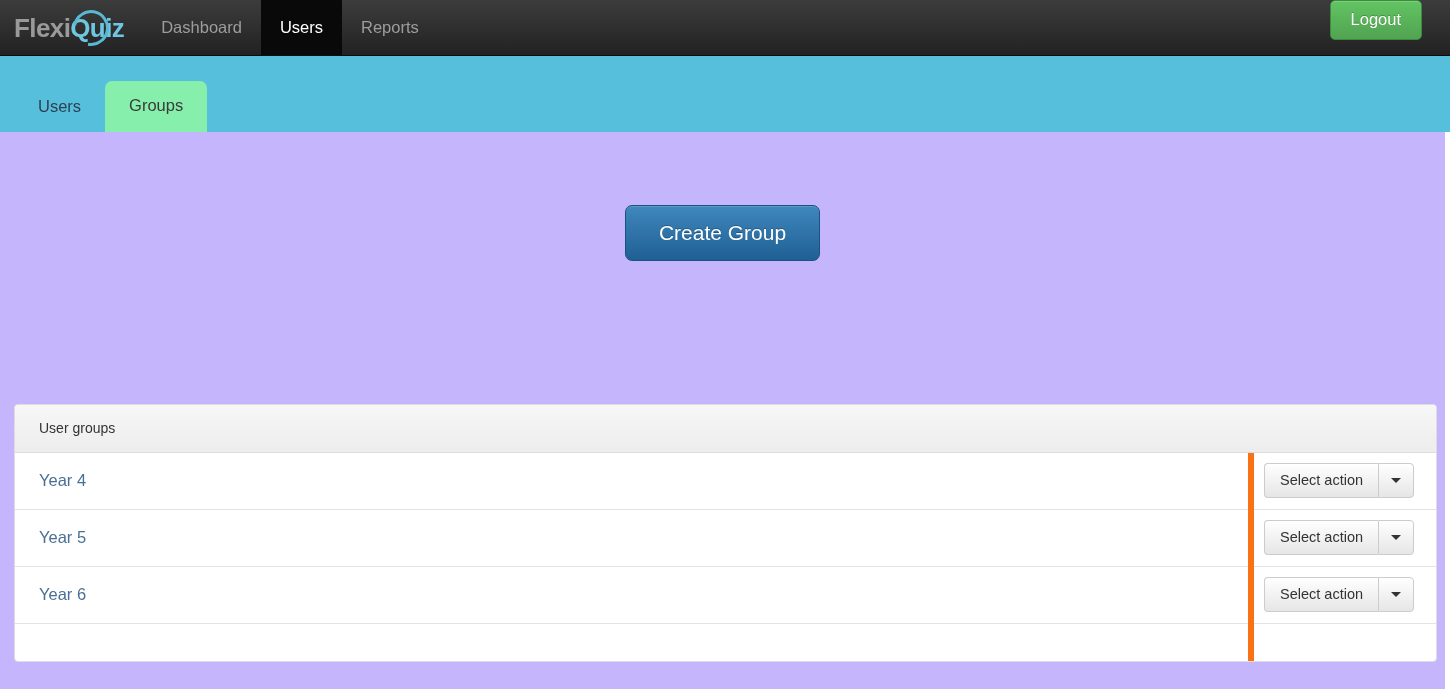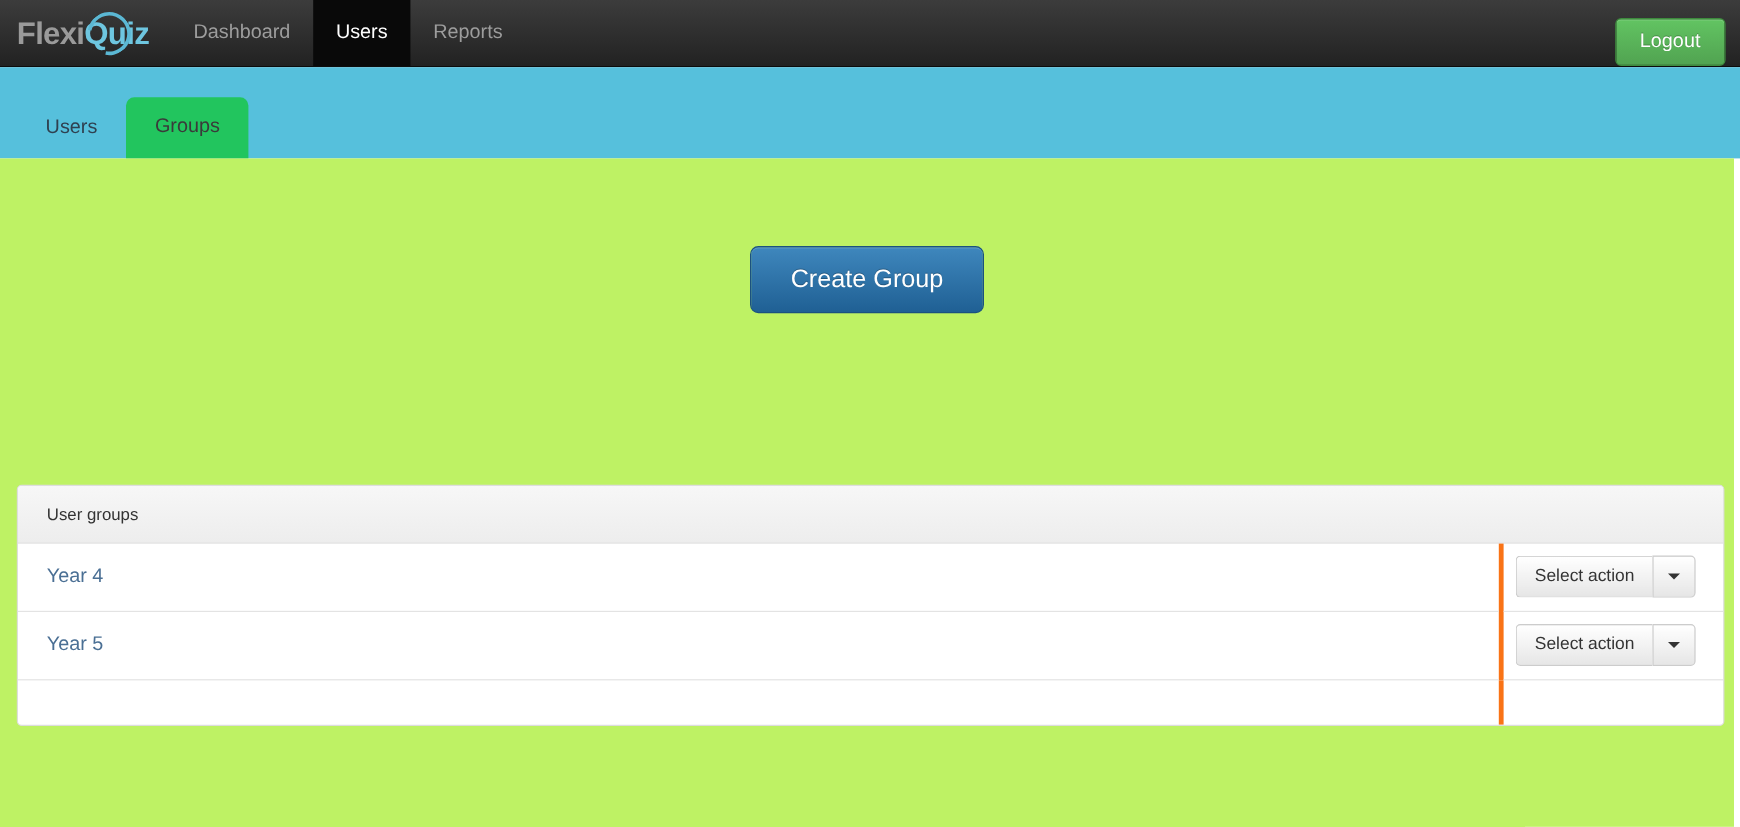--- a/index.html
+++ b/index.html
@@ -63,22 +63,22 @@
     cursor: pointer;
   }
   .nav-link.active {
     background: #090909;
     color: #ffffff;
   }
 
   .logout-wrap {
     margin-left: auto;
     display: flex;
-    align-items: flex-end;
-    padding-right: 12px;
+    align-items: flex-start;
+    padding-right: 28px;
   }
   .logout-btn {
     background: linear-gradient(to bottom, #62c462 0%, #51a351 100%);
     border: 1px solid #3d8b3d;
     border-radius: 5px;
     color: #ffffff;
     font-size: 16.5px;
     padding: 9px 20px 10px;
     cursor: pointer;
     font-family: "Liberation Sans", sans-serif;
@@ -99,34 +99,34 @@
   }
   .subnav-tab {
     font-size: 16.5px;
     color: #2f4050;
     padding: 14px 24px 15px;
     cursor: pointer;
     line-height: 1.2;
     white-space: nowrap;
   }
   .subnav-tab.active {
-    background: #22c55e;
+    background: #86efac;
     border-top-left-radius: 7px;
     border-top-right-radius: 7px;
     color: #3a3a3a;
     padding: 15px 24px 16px;
   }
 
   
   .content {
     position: absolute;
     top: 132px; left: 0;
     width: 1445px;
     height: 557px;
-    background: #bef264;
+    background: #c4b5fd;
   }
 
   .create-wrap {
     display: flex;
     justify-content: center;
     padding-top: 73px;
   }
   .create-btn {
     background: linear-gradient(to bottom, #3f87bd 0%, #1f6094 100%);
     border: 1px solid #1b5280;
@@ -158,21 +158,21 @@
     padding: 15px 0 16px 24px;
     font-size: 14px;
     color: #333333;
   }
   .panel-table { width: 100%; border-collapse: collapse; }
   .panel-table tr { border-bottom: 1px solid #e3e3e3; }
   .panel-table tr:last-child { border-bottom: none; }
   .cell-name {
     padding: 18px 0 19px 24px;
     vertical-align: middle;
-    border-right: 4px solid #f97316;
+    border-right: 6px solid #f97316;
   }
   .group-link {
     color: #4a6f94;
     font-size: 16.5px;
     text-decoration: none;
     cursor: pointer;
   }
   .cell-action {
     width: 185px;
     padding: 10px 0 11px 10px;
@@ -273,20 +273,33 @@
           <td class="cell-action">
             <div class="btn-group">
               <button class="btn-select">Select action</button>
               <button class="btn-caret">
                 <span class="caret"></span>
               </button>
             </div>
           </td>
         </tr>
 
+        <tr>
+          <td class="cell-name">
+            <a class="group-link">Year 6</a>
+          </td>
+          <td class="cell-action">
+            <div class="btn-group">
+              <button class="btn-select">Select action</button>
+              <button class="btn-caret">
+                <span class="caret"></span>
+              </button>
+            </div>
+          </td>
+        </tr>
 
 
         <tr>
           <td class="cell-name">
             
           </td>
           <td class="cell-action">
             
           </td>
         </tr>

